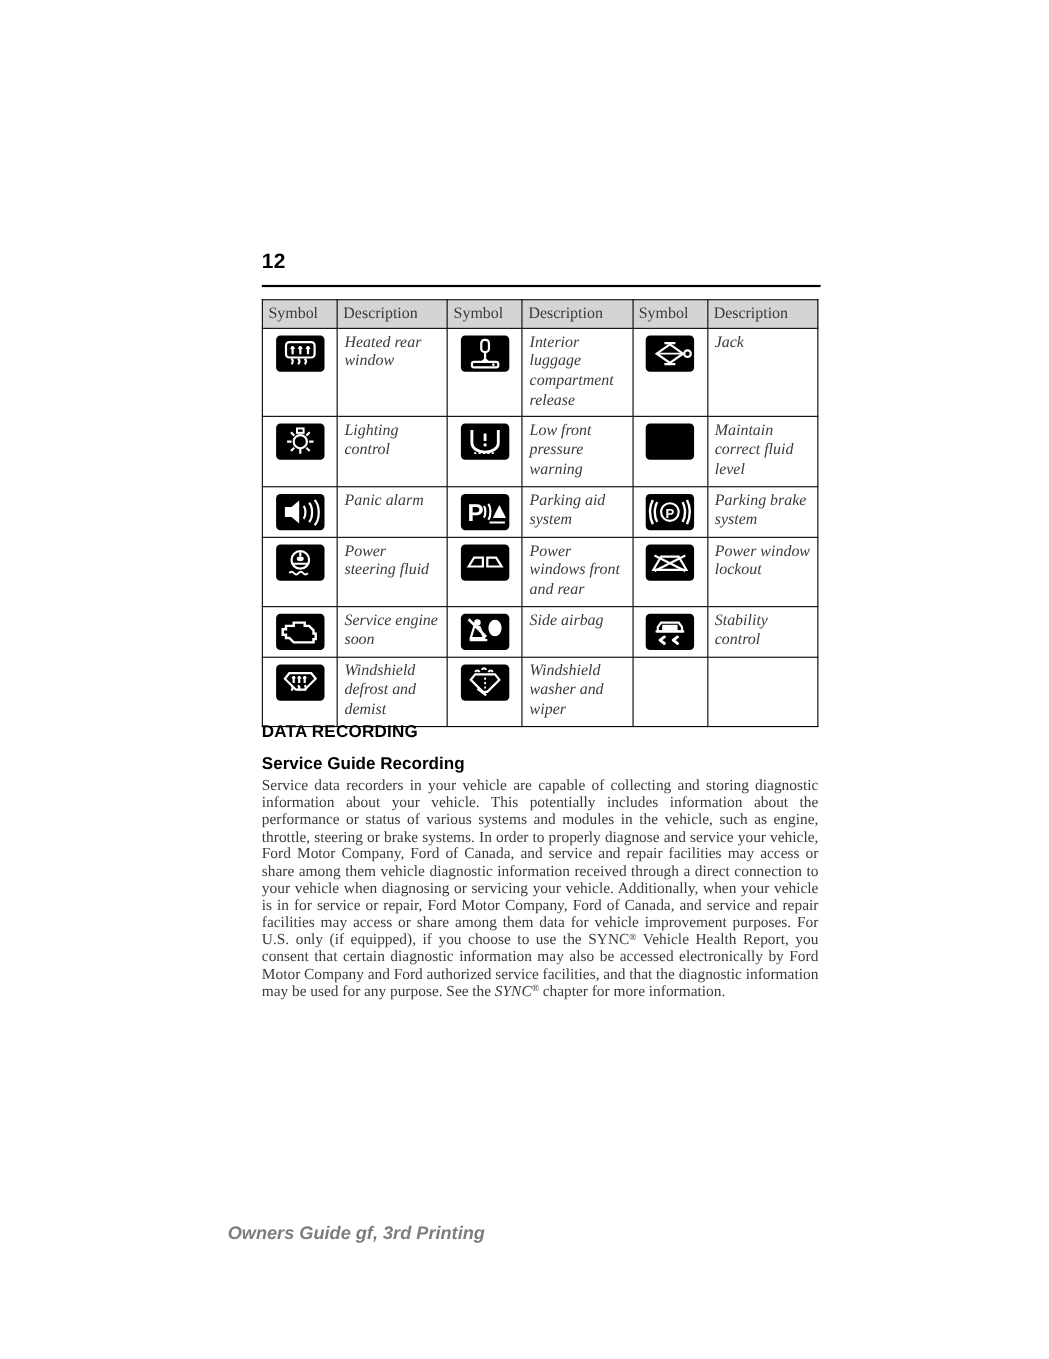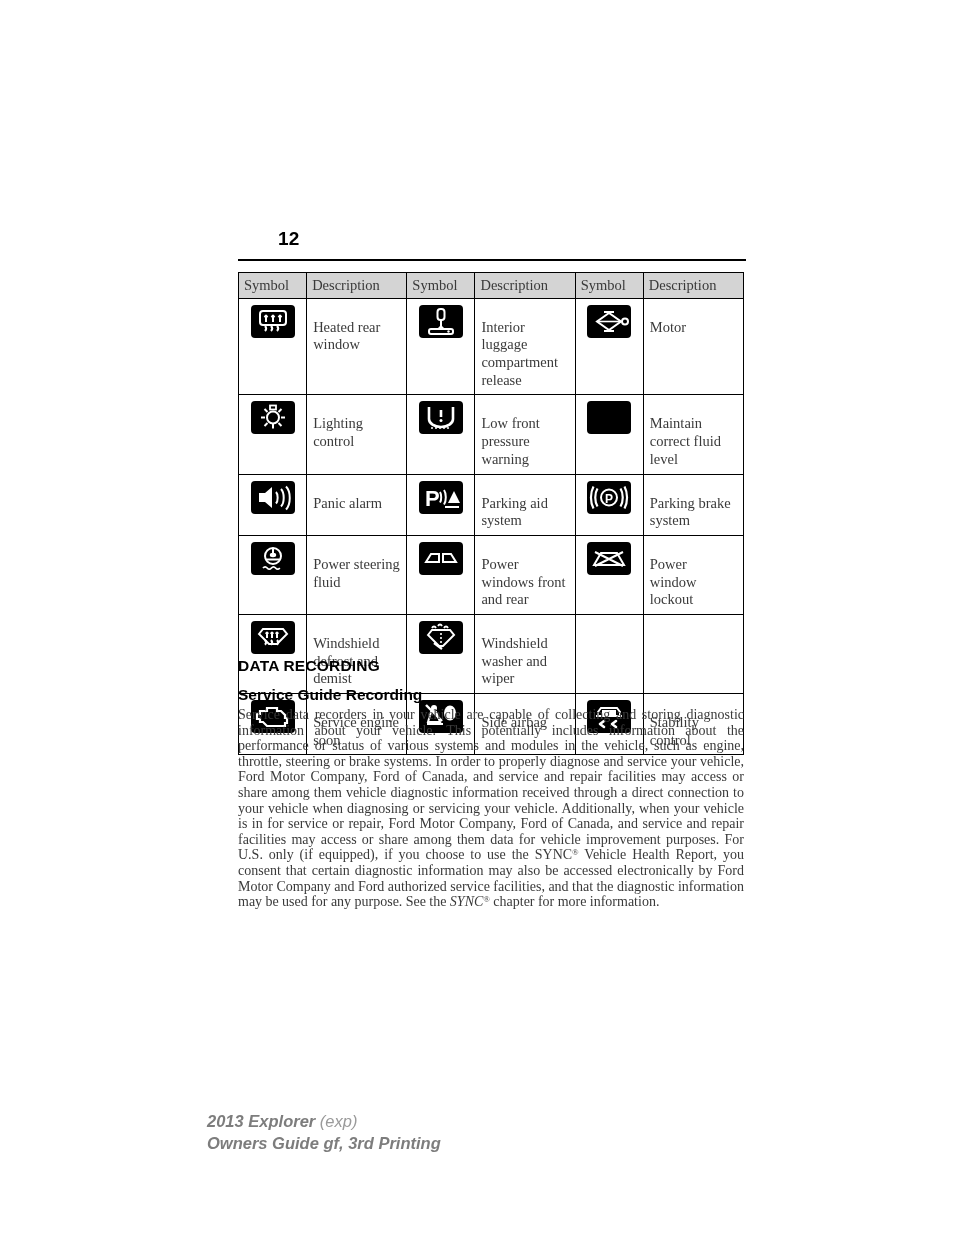--- a/index.html
+++ b/index.html
@@ -32,21 +32,20 @@
   }
   .page-number {
     position: absolute;
     left: 0;
     top: 0;
     font-family: "Liberation Sans", sans-serif;
     font-size: 19px;
     font-weight: bold;
     letter-spacing: 0.2px;
     color: #000;
-    margin-left: 40px;
   }
   .page-title {
     position: absolute;
     left: 0;
     top: 0;
     width: 508px;
     text-align: center;
     font-family: "Liberation Sans", sans-serif;
     font-size: 19px;
     font-weight: bold;
@@ -86,21 +85,22 @@
     font-size: 14.5px;
     color: #3a3a3a;
   }
   .col-sym { width: 68px; }
   .col-desc { width: 100px; }
   td.sym-cell {
     text-align: center;
     padding: 6px 0 6px 0;
   }
   td.desc-cell {
-    padding: 20px 6px 5px 6px;
+    padding: 4px 6px 5px 6px;
+    font-style: italic;
   }
   .icon-box {
     display: inline-block;
     width: 44px;
     height: 33px;
     background: #000;
     border-radius: 4px;
     position: relative;
     vertical-align: top;
   }
@@ -216,21 +216,21 @@
                 <rect x="10" y="24" width="24" height="5" rx="2" fill="none" stroke="#fff" stroke-width="2"></rect>
                 <circle cx="29.5" cy="26.5" r="1.2" fill="#fff"></circle>
               </svg></span></td>
           <td class="desc-cell">Interior luggage compartment release</td>
           <td class="sym-cell"><span class="icon-box"><svg width="44" height="33" viewBox="0 0 44 33">
                 <path d="M22 8l-12 8.5 12 8.5 12-8.5z" fill="none" stroke="#fff" stroke-width="2"></path>
                 <path d="M10 16.5h24" stroke="#fff" stroke-width="1.6"></path>
                 <path d="M17 7h10M17 26h10" stroke="#fff" stroke-width="2"></path>
                 <circle cx="38" cy="16.5" r="3" fill="none" stroke="#fff" stroke-width="2"></circle>
               </svg></span></td>
-          <td class="desc-cell">Motor</td>
+          <td class="desc-cell">Jack</td>
         </tr>
         <tr>
           <td class="sym-cell"><span class="icon-box"><svg width="44" height="33" viewBox="0 0 44 33">
                 <circle cx="22" cy="16.5" r="6" fill="none" stroke="#fff" stroke-width="2"></circle>
                 <rect x="19" y="4.5" width="6" height="4" fill="none" stroke="#fff" stroke-width="1.8"></rect>
                 <path d="M22 22.5v5M10 16.5h4M30 16.5h4M13.5 8l3 3M30.5 8l-3 3M13.5 25l3-3M30.5 25l-3-3" stroke="#fff" stroke-width="2"></path>
               </svg></span></td>
           <td class="desc-cell">Lighting control</td>
           <td class="sym-cell"><span class="icon-box"><svg width="44" height="33" viewBox="0 0 44 33">
                 <path d="M10 6v12c0 4.5 5.4 8 12 8s12-3.5 12-8V6" fill="none" stroke="#fff" stroke-width="2.6"></path>
@@ -278,70 +278,66 @@
               </svg></span></td>
           <td class="desc-cell">Power windows front and rear</td>
           <td class="sym-cell"><span class="icon-box"><svg width="44" height="33" viewBox="0 0 44 33">
                 <path d="M7 23l7-12h16l7 12z" fill="none" stroke="#fff" stroke-width="2"></path>
                 <path d="M8 10l28 14M36 10L8 24" stroke="#fff" stroke-width="2"></path>
               </svg></span></td>
           <td class="desc-cell">Power window lockout</td>
         </tr>
         <tr>
           <td class="sym-cell"><span class="icon-box"><svg width="44" height="33" viewBox="0 0 44 33">
-                <path d="M8 13l4-5h20l4 5-10 10h-8z" fill="none" stroke="#fff" stroke-width="2"></path>
-                <path d="M16 11v6M21 11v6M26 11v6" stroke="#fff" stroke-width="2"></path>
-                <path d="M16 11l-1.4 1.8M16 11l1.4 1.8M21 11l-1.4 1.8M21 11l1.4 1.8M26 11l-1.4 1.8M26 11l1.4 1.8" stroke="#fff" stroke-width="1.5"></path>
-                <path d="M14 19c1.5 1.5 1.5 3.2 0 4.8M20 19c1.5 1.5 1.5 3.2 0 4.8M26 19c1.5 1.5 1.5 3.2 0 4.8" fill="none" stroke="#fff" stroke-width="2"></path>
-              </svg></span></td>
-          <td class="desc-cell">Windshield defrost and demist</td>
-          <td class="sym-cell"><span class="icon-box"><svg width="44" height="33" viewBox="0 0 44 33">
-                <path d="M9 14l4-5h18l4 5-11 11H20z" fill="none" stroke="#fff" stroke-width="2"></path>
-                <path d="M22 12v12" stroke="#fff" stroke-width="1.6" stroke-dasharray="2 2"></path>
-                <path d="M13 7c1-2 3-2 4 0M19 5c1-2 3-2 4 0M25 7c1-2 3-2 4 0" fill="none" stroke="#fff" stroke-width="1.8"></path>
-                <path d="M15 22l8 6" stroke="#fff" stroke-width="2.2"></path>
-              </svg></span></td>
-          <td class="desc-cell">Windshield washer and wiper</td>
-          <td class="sym-cell"></td>
-          <td class="desc-cell"></td>
-        </tr>
-        <tr>
-          <td class="sym-cell"><span class="icon-box"><svg width="44" height="33" viewBox="0 0 44 33">
                 <path d="M12 11h4V8h10v3h4l4 4v3h2v5h-2v3H16l-4-4h-3v-3H6v-5h3v-3z" fill="none" stroke="#fff" stroke-width="2.2"></path>
               </svg></span></td>
           <td class="desc-cell">Service engine soon</td>
           <td class="sym-cell"><span class="icon-box"><svg width="44" height="33" viewBox="0 0 44 33">
                 <circle cx="15" cy="8" r="3" fill="#fff"></circle>
                 <path d="M12 12l-3 10h12l-4-10z" fill="none" stroke="#fff" stroke-width="2"></path>
                 <ellipse cx="31" cy="13" rx="6" ry="7.5" fill="#fff"></ellipse>
                 <path d="M8 24h16" stroke="#fff" stroke-width="2"></path>
                 <path d="M7 5l16 16" stroke="#fff" stroke-width="2.4"></path>
               </svg></span></td>
           <td class="desc-cell">Side airbag</td>
           <td class="sym-cell"><span class="icon-box"><svg width="44" height="33" viewBox="0 0 44 33">
                 <path d="M11 16v-4l3-4h16l3 4v4z" fill="none" stroke="#fff" stroke-width="2"></path>
                 <rect x="15" y="10" width="14" height="5" fill="#fff"></rect>
                 <path d="M9 16h26" stroke="#fff" stroke-width="2"></path>
                 <path d="M17 21l-4 3 4 3M29 21l-4 3 4 3" fill="none" stroke="#fff" stroke-width="2.6" stroke-linecap="round" stroke-linejoin="round"></path>
               </svg></span></td>
           <td class="desc-cell">Stability control</td>
         </tr>
+        <tr>
+          <td class="sym-cell"><span class="icon-box"><svg width="44" height="33" viewBox="0 0 44 33">
+                <path d="M8 13l4-5h20l4 5-10 10h-8z" fill="none" stroke="#fff" stroke-width="2"></path>
+                <path d="M16 11v6M21 11v6M26 11v6" stroke="#fff" stroke-width="2"></path>
+                <path d="M16 11l-1.4 1.8M16 11l1.4 1.8M21 11l-1.4 1.8M21 11l1.4 1.8M26 11l-1.4 1.8M26 11l1.4 1.8" stroke="#fff" stroke-width="1.5"></path>
+                <path d="M14 19c1.5 1.5 1.5 3.2 0 4.8M20 19c1.5 1.5 1.5 3.2 0 4.8M26 19c1.5 1.5 1.5 3.2 0 4.8" fill="none" stroke="#fff" stroke-width="2"></path>
+              </svg></span></td>
+          <td class="desc-cell">Windshield defrost and demist</td>
+          <td class="sym-cell"><span class="icon-box"><svg width="44" height="33" viewBox="0 0 44 33">
+                <path d="M9 14l4-5h18l4 5-11 11H20z" fill="none" stroke="#fff" stroke-width="2"></path>
+                <path d="M22 12v12" stroke="#fff" stroke-width="1.6" stroke-dasharray="2 2"></path>
+                <path d="M13 7c1-2 3-2 4 0M19 5c1-2 3-2 4 0M25 7c1-2 3-2 4 0" fill="none" stroke="#fff" stroke-width="1.8"></path>
+                <path d="M15 22l8 6" stroke="#fff" stroke-width="2.2"></path>
+              </svg></span></td>
+          <td class="desc-cell">Windshield washer and wiper</td>
+          <td class="sym-cell"></td>
+          <td class="desc-cell"></td>
+        </tr>
       </tbody>
   </table>
 
   <div class="section-head">DATA RECORDING</div>
   <div class="sub-head">Service Guide Recording</div>
 
   <div class="body-copy">
     <span>Service data recorders in your vehicle are capable of collecting and storing diagnostic information about your vehicle. This potentially includes information about the performance or status of various systems and modules in the vehicle, such as engine, throttle, steering or brake systems. In order to properly diagnose and service your vehicle, Ford Motor Company, Ford of Canada, and service and repair facilities may access or share among them vehicle diagnostic information received through a direct connection to your vehicle when diagnosing or servicing your vehicle. Additionally, when your vehicle is in for service or repair, Ford Motor Company, Ford of Canada, and service and repair facilities may access or share among them data for vehicle improvement purposes. For U.S. only (if equipped), if you choose to use the </span><span>SYNC</span><sup>®</sup><span> Vehicle Health Report, you consent that certain diagnostic information may also be accessed electronically by Ford Motor Company and Ford authorized service facilities, and that the diagnostic information may be used for any purpose. See the </span><span class="ital">SYNC</span><sup class="ital">®</sup><span> chapter for more information.</span>
   </div>
 
   <div class="footer">
-    <div class="footer-line">
-      <span class="strong">2013 Explorer</span>
-      <span class="light">(exp)</span>
-    </div>
     <div class="footer-line">
       <span class="strong">Owners Guide gf, 3rd Printing</span>
     </div>
   </div>
 
 </div>
 
 </body></html>

